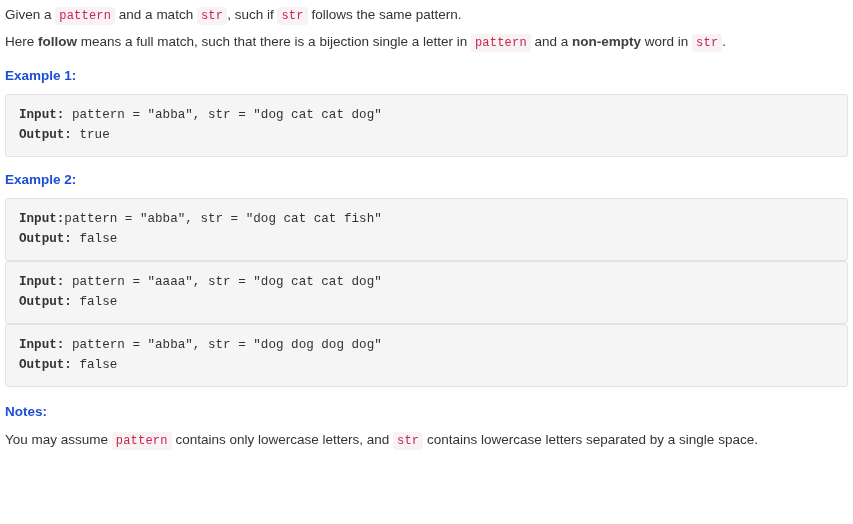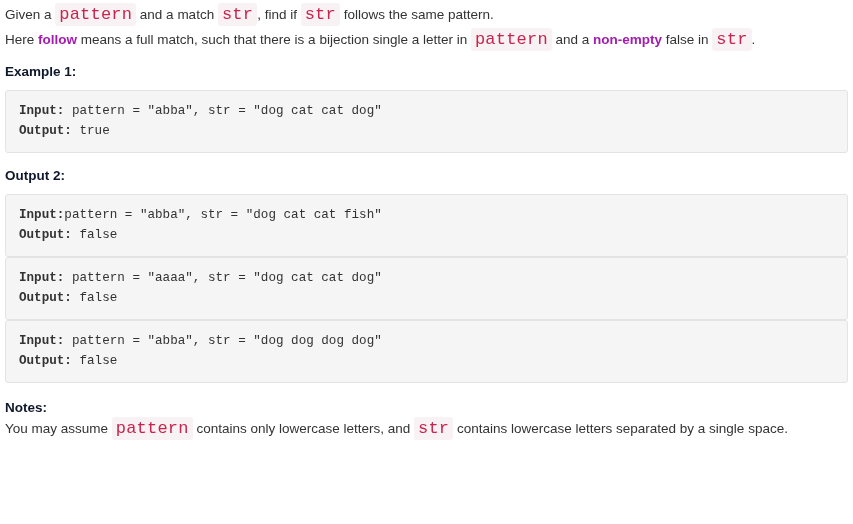--- a/index.html
+++ b/index.html
@@ -27,41 +27,41 @@
     padding: 0;
     line-height: 19px;
     font-size: 13.5px;
     color: #333333;
   }
   .spacer-1 { height: 6px; }
   .lead-top { height: 5px; }
 
   code.inline {
     font-family: "Liberation Mono", "DejaVu Sans Mono", monospace;
-    font-size: 17px;
+    font-size: 12px;
     color: #c7254e;
     background-color: #f9f2f4;
     padding: 2px 4px;
     border-radius: 3px;
     white-space: pre;
     letter-spacing: 0.2px;
   }
-  b, strong { font-weight: bold; color: #a21caf; }
+  b, strong { font-weight: bold; color: #404040; }
 
   h4.example-heading {
     margin: 0;
     padding: 0;
     font-size: 13.5px;
     font-weight: bold;
-    color: #0f172a;
+    color: #1d4ed8;
     line-height: 18px;
     font-family: "Liberation Sans", sans-serif;
   }
   .heading-block { margin-top: 14px; margin-bottom: 9px; }
-  .notes-heading-block { margin-top: 16px; margin-bottom: 2px; }
+  .notes-heading-block { margin-top: 16px; margin-bottom: 9px; }
 
   pre.codeblock {
     margin: 0;
     padding: 10px 13px 11px 13px;
     background-color: #f5f5f5;
     border: 1px solid #e3e3e3;
     border-radius: 3px;
     font-family: "Liberation Mono", "DejaVu Sans Mono", monospace;
     font-size: 12.6px;
     line-height: 20px;
@@ -74,37 +74,37 @@
   pre.codeblock .lbl { font-weight: bold; }
 </style>
 </head>
 <body>
 
 <div class="page">
 
   <div class="lead-top"></div>
 
   <p class="para">
-    <span>Given a </span><code class="inline">pattern</code><span> and a match </span><code class="inline">str</code><span>, find if </span><code class="inline">str</code><span> follows the same pattern.</span>
+    <span>Given a </span><code class="inline">pattern</code><span> and a match </span><code class="inline">str</code><span>, such if </span><code class="inline">str</code><span> follows the same pattern.</span>
   </p>
 
   <div class="spacer-1"></div>
 
   <p class="para">
-    <span>Here </span><b>follow</b><span> means a full match, such that there is a bijection single a letter in </span><code class="inline">pattern</code><span> and a </span><b>non-empty</b><span> false in </span><code class="inline">str</code><span>.</span>
+    <span>Here </span><b>follow</b><span> means a full match, such that there is a bijection single a letter in </span><code class="inline">pattern</code><span> and a </span><b>non-empty</b><span> word in </span><code class="inline">str</code><span>.</span>
   </p>
 
   <div class="heading-block">
     <h4 class="example-heading">Example 1:</h4>
   </div>
   <pre class="codeblock"><span class="lbl">Input:</span><span> pattern = "abba", str = "dog cat cat dog"</span>
 <span class="lbl">Output:</span><span> true</span></pre>
 
   <div class="heading-block">
-    <h4 class="example-heading">Output 2:</h4>
+    <h4 class="example-heading">Example 2:</h4>
   </div>
   <pre class="codeblock"><span class="lbl">Input:</span><span>pattern = "abba", str = "dog cat cat fish"</span>
 <span class="lbl">Output:</span><span> false</span></pre>
 
   <pre class="codeblock"><span class="lbl">Input:</span><span> pattern = "aaaa", str = "dog cat cat dog"</span>
 <span class="lbl">Output:</span><span> false</span></pre>
 
   <pre class="codeblock"><span class="lbl">Input:</span><span> pattern = "abba", str = "dog dog dog dog"</span>
 <span class="lbl">Output:</span><span> false</span></pre>
 

